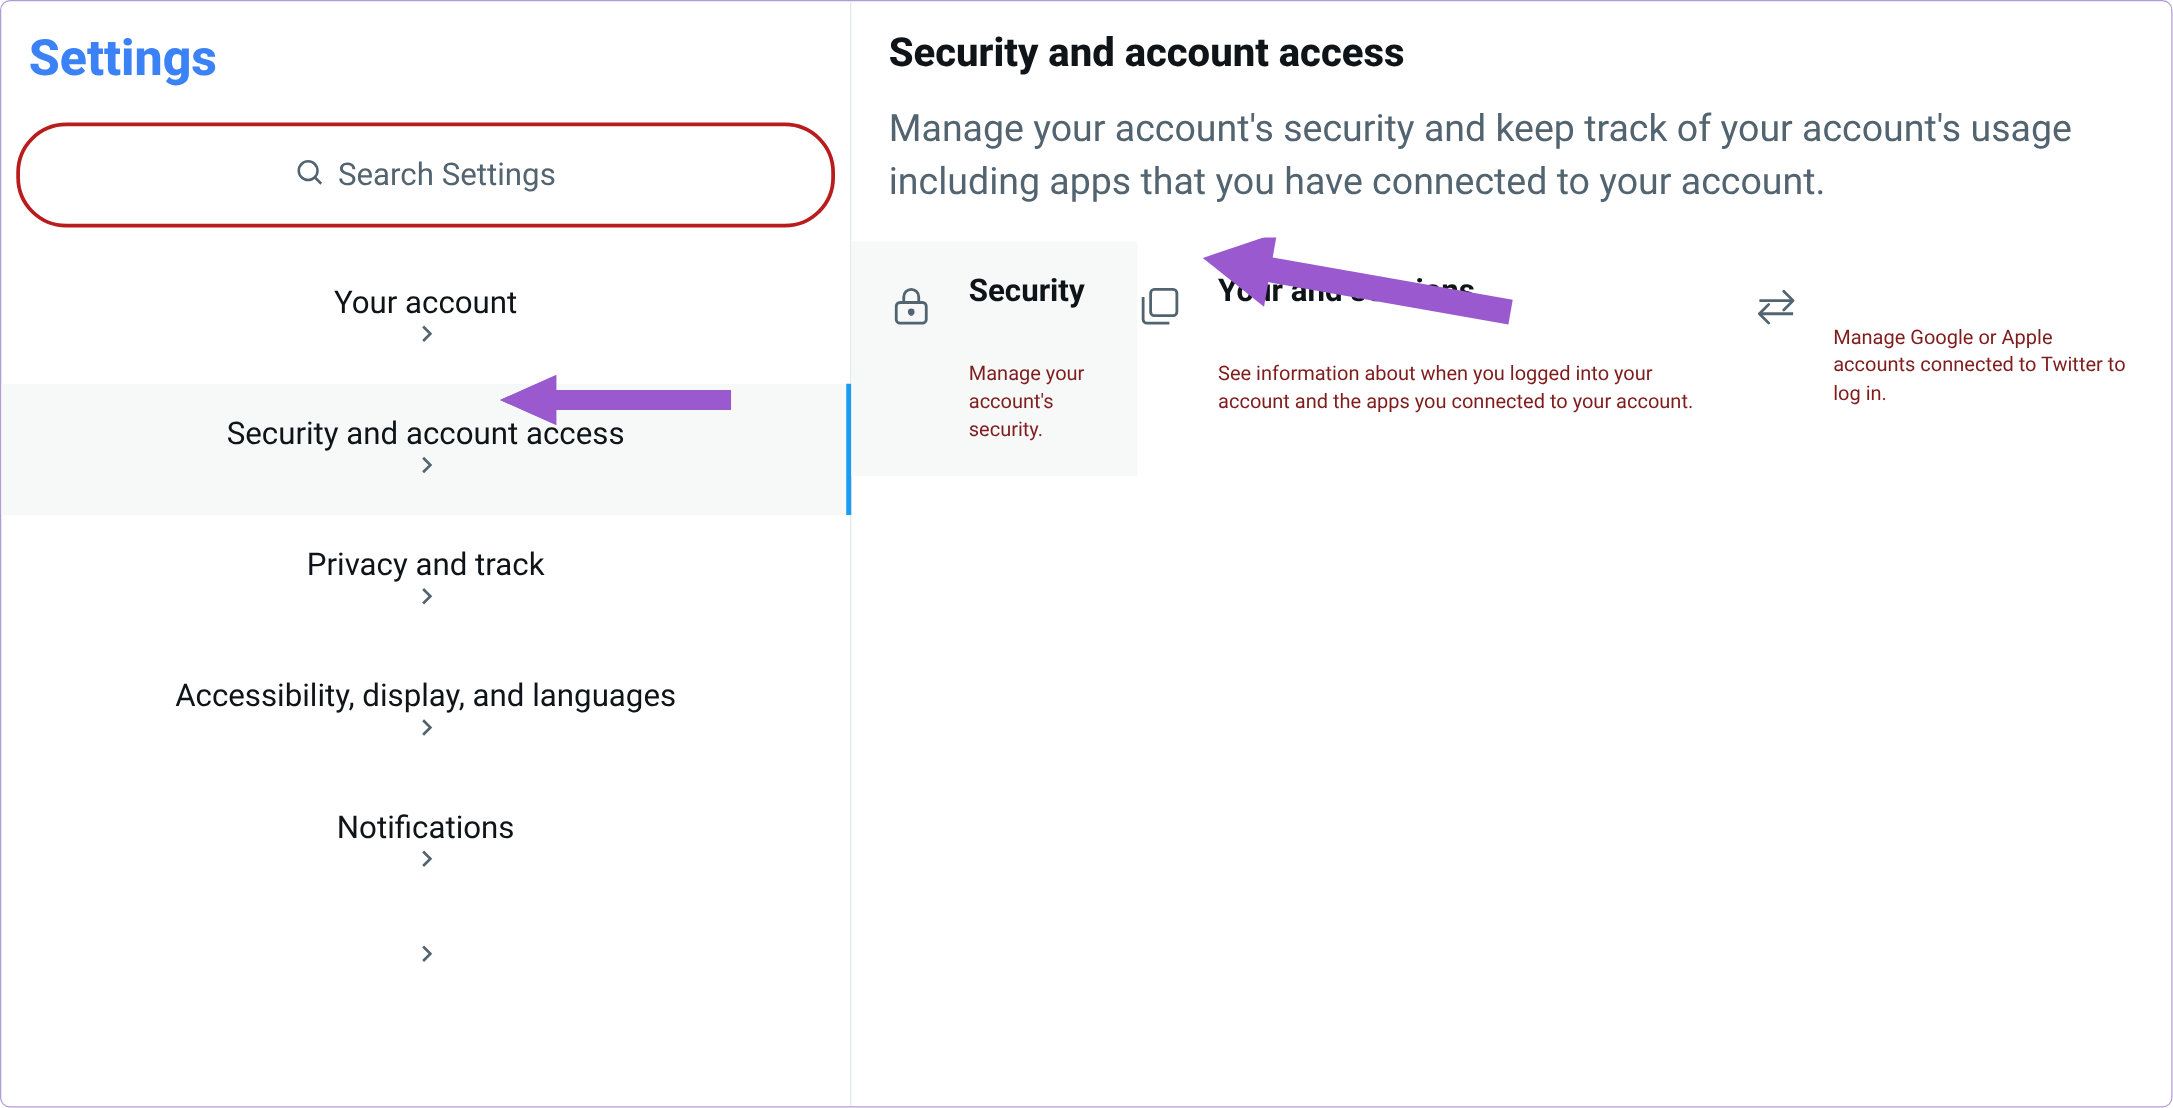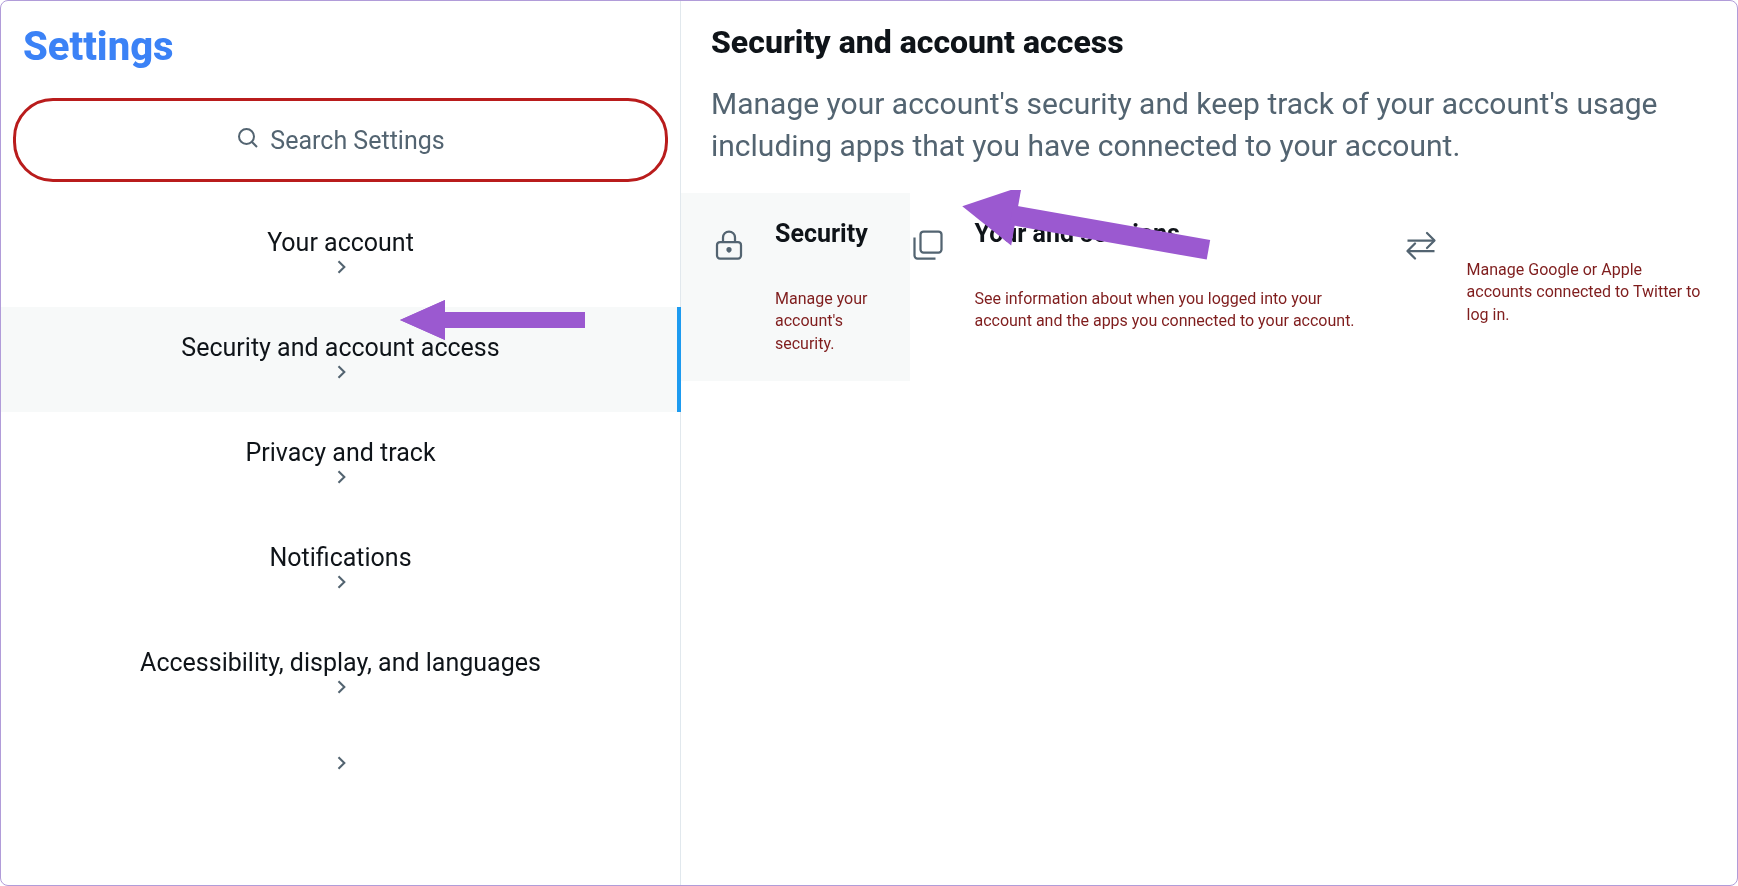--- a/index.html
+++ b/index.html
@@ -210,29 +210,29 @@
     </div>
     <div class="nav-item">
       <span class="nav-label">Privacy and track</span>
       <span>
         <svg class="chevron" viewBox="0 0 24 24" fill="none" stroke="currentColor" stroke-width="2.5">
             <polyline points="9 5 16 12 9 19"></polyline>
           </svg>
       </span>
     </div>
     <div class="nav-item">
+      <span class="nav-label">Accessibility, display, and languages</span>
+      <span>
+        <svg class="chevron" viewBox="0 0 24 24" fill="none" stroke="currentColor" stroke-width="2.5">
+            <polyline points="9 5 16 12 9 19"></polyline>
+          </svg>
+      </span>
+    </div>
+    <div class="nav-item">
       <span class="nav-label">Notifications</span>
-      <span>
-        <svg class="chevron" viewBox="0 0 24 24" fill="none" stroke="currentColor" stroke-width="2.5">
-            <polyline points="9 5 16 12 9 19"></polyline>
-          </svg>
-      </span>
-    </div>
-    <div class="nav-item">
-      <span class="nav-label">Accessibility, display, and languages</span>
       <span>
         <svg class="chevron" viewBox="0 0 24 24" fill="none" stroke="currentColor" stroke-width="2.5">
             <polyline points="9 5 16 12 9 19"></polyline>
           </svg>
       </span>
     </div>
     <div class="nav-item">
       <span>
         <svg class="chevron" viewBox="0 0 24 24" fill="none" stroke="currentColor" stroke-width="2.5">
             <polyline points="9 5 16 12 9 19"></polyline>

